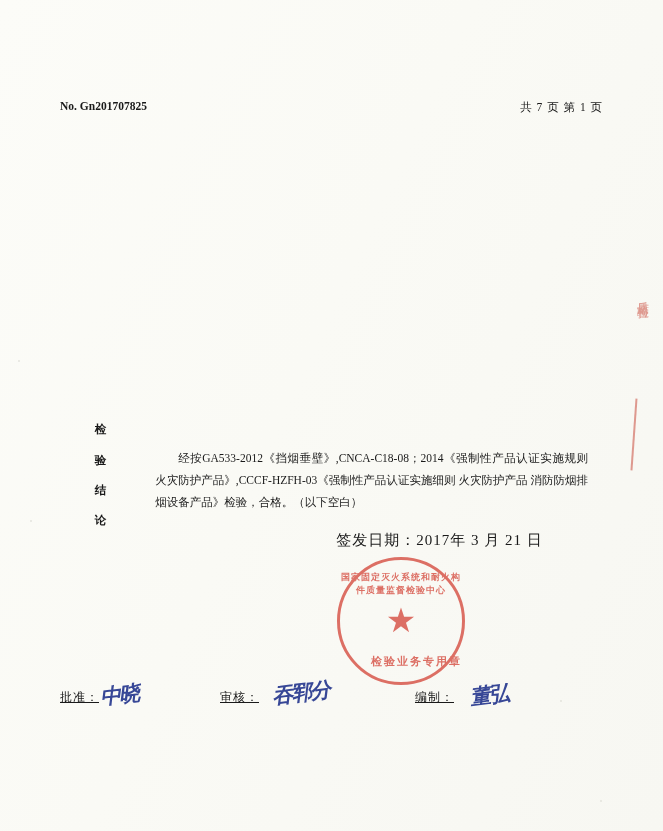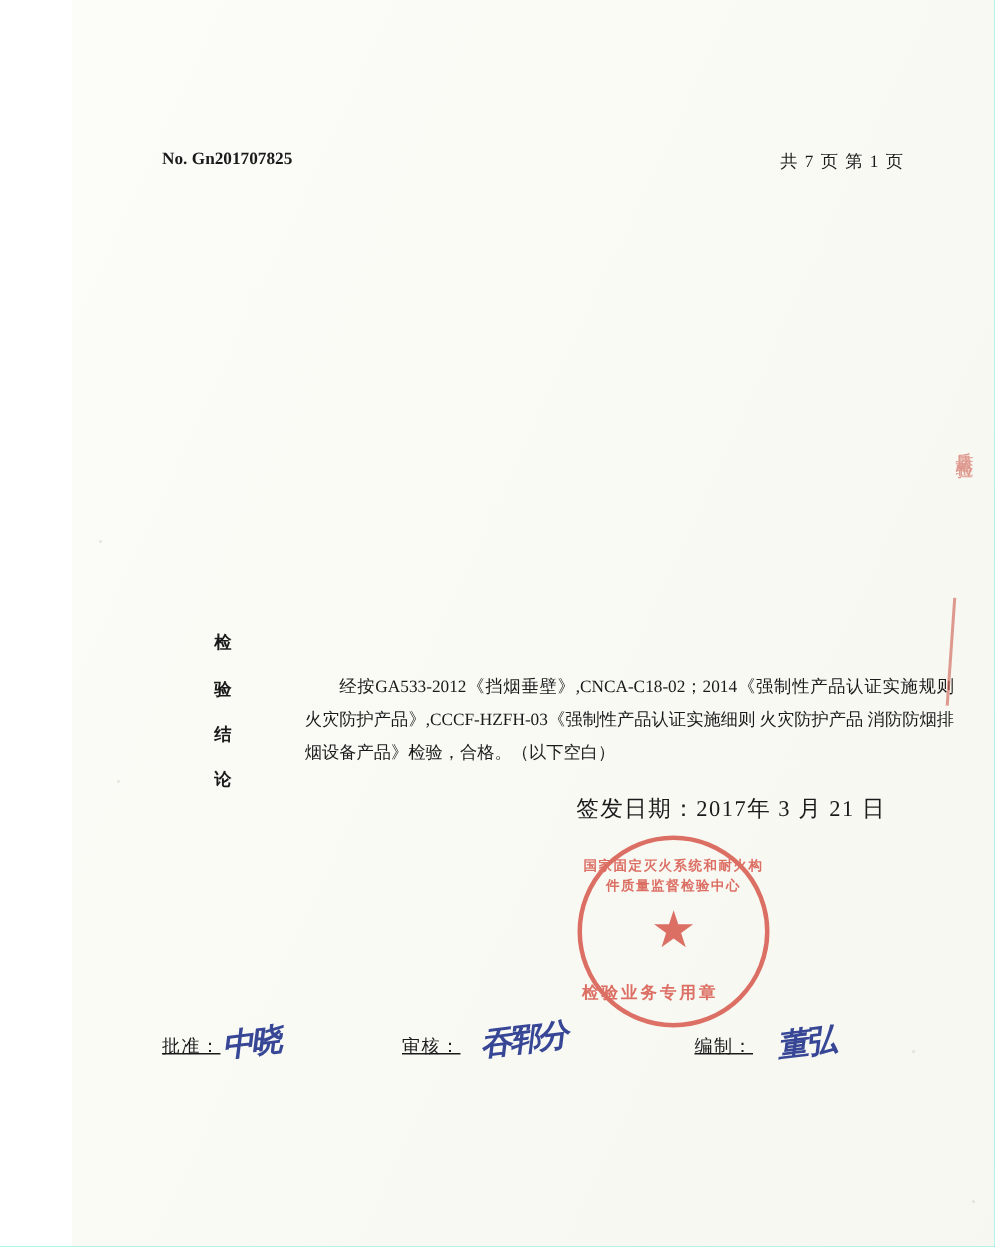--- a/index.html
+++ b/index.html
@@ -11,22 +11,21 @@
     height: 831px;
     background: #ffffff;
     font-family: "Liberation Serif", serif;
     color: #1a1a1a;
     position: relative;
     overflow: hidden;
   }
   .page {
     position: absolute;
     inset: 0;
-    background: #5eead4;
-    margin-left: 48px;
+    background: #fde047;
   }
   
   .scan-tint {
     position: absolute;
     inset: 0;
     background: linear-gradient(115deg, rgba(252,252,248,1) 0%, rgba(250,250,245,1) 45%, rgba(247,247,242,1) 100%);
     pointer-events: none;
   }
   .header {
     text-align: center;
@@ -194,21 +193,21 @@
     text-align: center;
     font-size: 9px;
     color: #d23b2e;
     letter-spacing: 1px;
     font-weight: bold;
   }
   .seal .seal-bottom {
     position: absolute;
     width: 100%;
     bottom: 13px;
-    text-align: left;
+    text-align: right;
     font-size: 11px;
     color: #d23b2e;
     letter-spacing: 2px;
     font-weight: bold;
   }
   
   .side-mark {
     position: absolute;
     right: 12px;
     top: 292px;
@@ -311,21 +310,21 @@
         <td class="label-vert conclusion-cell">
           <div class="vert-stack" style="height:200px;">
             <span>检</span>
             <span>验</span>
             <span>结</span>
             <span>论</span>
           </div>
         </td>
         <td class="conclusion-cell" colspan="3">
           <div class="conclusion-body">
-            <p>经按GA533-2012《挡烟垂壁》,CNCA-C18-02；2014《强制性产品认证实施规则 火灾防护产品》,CCCF-HZFH-03《强制性产品认证实施细则 火灾防护产品 消防防烟排烟设备产品》检验，合格。（以下空白）</p>
+            <p>经按GA533-2012《挡烟垂壁》,CNCA-C18-08；2014《强制性产品认证实施规则 火灾防护产品》,CCCF-HZFH-03《强制性产品认证实施细则 火灾防护产品 消防防烟排烟设备产品》检验，合格。（以下空白）</p>
           </div>
           <div class="sign-line">签发日期：2017年 3 月 21 日</div>
         </td>
       </tr>
       <tr>
         <td class="label remark-cell">备 注</td>
         <td class="value remark-cell" colspan="3">本栏空白</td>
       </tr>
     </tbody>
   </table>

